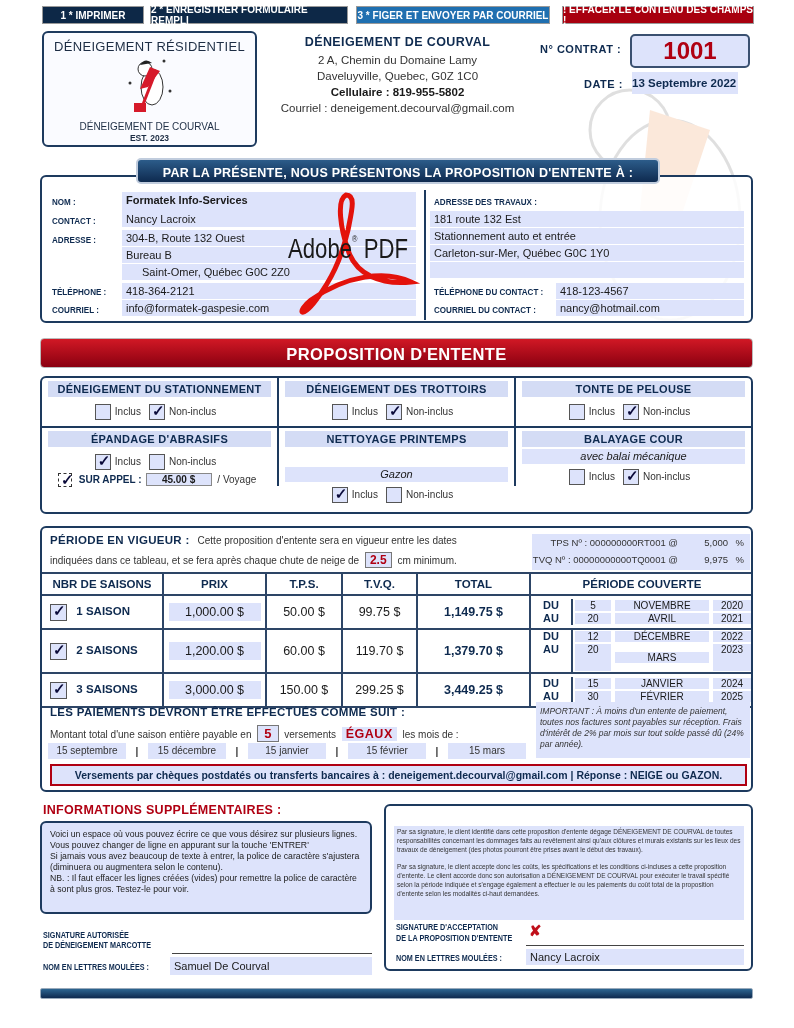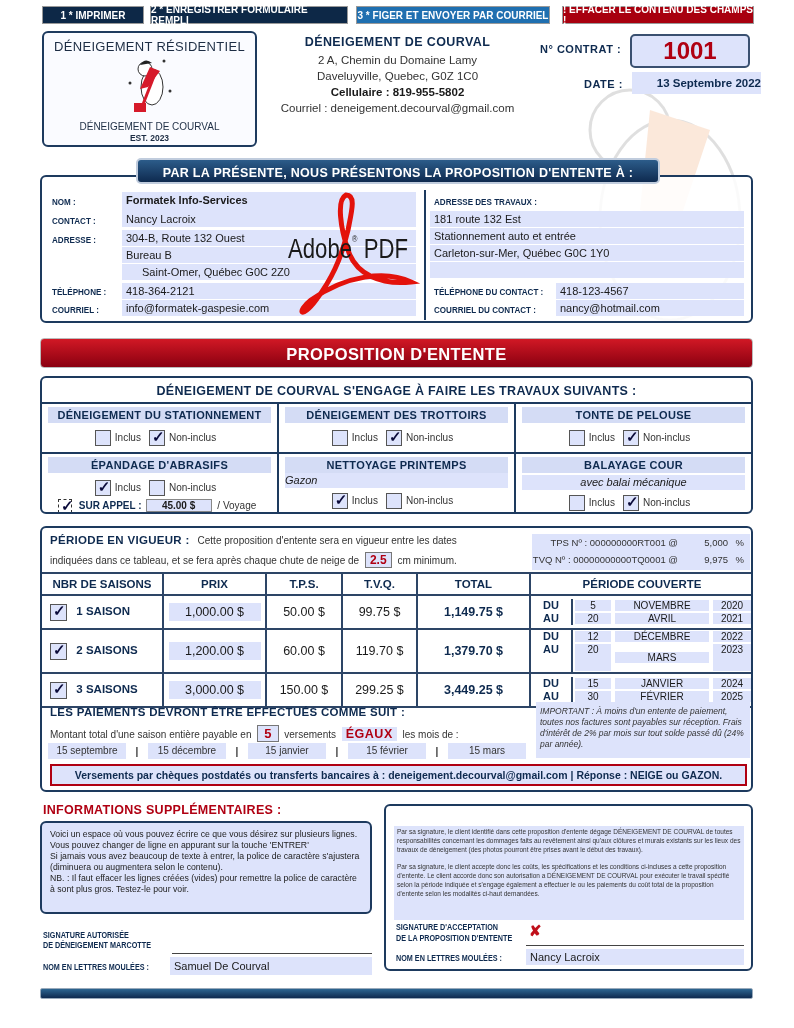--- a/index.html
+++ b/index.html
@@ -54,21 +54,21 @@
 
 <svg class="abs" style="left:560px;top:70px;opacity:.15" width="220" height="260" viewBox="0 0 220 260">
   <ellipse cx="110" cy="150" rx="70" ry="100" fill="none" stroke="#333" stroke-width="3"></ellipse>
   <circle cx="70" cy="60" r="40" fill="none" stroke="#333" stroke-width="3"></circle>
   <path d="M90 40 l60 20 l-30 90 l-40 -10z" fill="#e86a10"></path>
 </svg>
 
 <div class="abs lbl" style="left:540px;top:43px;font-size:11px;transform:none;letter-spacing:.5px">N° CONTRAT :</div>
 <div class="abs" style="left:630px;top:34px;width:120px;height:34px;background:#dde3fb;border:2px solid #3a5070;border-radius:5px;text-align:center;font-size:24px;font-weight:bold;color:#b00012;line-height:30px">1001</div>
 <div class="abs lbl" style="left:584px;top:78px;font-size:11px;transform:none;letter-spacing:.5px">DATE :</div>
-<div class="abs fld" style="left:632px;top:72px;width:129px;height:22px;font-weight:bold;font-size:11.5px;color:#0e2a4f;line-height:22px;text-align:right">13 Septembre 2022</div>
+<div class="abs fld" style="left:632px;top:72px;width:106px;height:22px;font-weight:bold;font-size:11.5px;color:#0e2a4f;line-height:22px;text-align:left">13 Septembre 2022</div>
 
 <div class="box" style="left:40px;top:175px;width:713px;height:148px;background:rgba(255,255,255,.85)"></div>
 <div class="abs" style="left:136px;top:158px;width:524px;height:26px;background:linear-gradient(#2c5c8a,#0e2a4f);color:#fff;font-weight:bold;font-size:12.5px;text-align:center;line-height:26px;border-radius:5px;border:2px solid #c0ccdd;letter-spacing:.3px">PAR LA PRÉSENTE, NOUS PRÉSENTONS LA PROPOSITION D'ENTENTE À :</div>
 <div class="abs" style="left:424px;top:190px;width:2px;height:130px;background:#1d3a5e"></div>
 
 <div class="abs lbl" style="left:52px;top:196px">NOM :</div>
 <div class="abs fld" style="left:122px;top:192px;width:294px;height:19px;font-size:11px;font-weight:bold;padding-left:4px;line-height:16px">Formatek Info-Services</div>
 <div class="abs lbl" style="left:52px;top:215px">CONTACT :</div>
 <div class="abs fld" style="left:122px;top:211px;width:294px;height:16px;font-size:11px;padding-left:4px;line-height:16px">Nancy Lacroix</div>
 <div class="abs lbl" style="left:52px;top:234px">ADRESSE :</div>
@@ -93,42 +93,41 @@
 <div class="abs fld" style="left:430px;top:245px;width:314px;height:16px;font-size:11px;padding-left:4px;line-height:16px">Carleton-sur-Mer, Québec  G0C 1Y0</div>
 <div class="abs fld" style="left:430px;top:262px;width:314px;height:16px;font-size:11px;padding-left:4px;line-height:16px"></div>
 <div class="abs lbl" style="left:434px;top:286px">TÉLÉPHONE DU CONTACT :</div>
 <div class="abs fld" style="left:556px;top:283px;width:188px;height:16px;font-size:11px;padding-left:4px;line-height:16px">418-123-4567</div>
 <div class="abs lbl" style="left:434px;top:304px">COURRIEL DU CONTACT :</div>
 <div class="abs fld" style="left:556px;top:300px;width:188px;height:16px;font-size:11px;padding-left:4px;line-height:16px">nancy@hotmail.com</div>
 
 <div class="abs" style="left:40px;top:338px;width:713px;height:30px;background:linear-gradient(#d11825,#8a0010);color:#fff;font-weight:bold;font-size:16.5px;text-align:center;line-height:30px;border-radius:4px;border:1px solid #bbb;letter-spacing:.4px">PROPOSITION D'ENTENTE</div>
 
 <div class="box" style="left:40px;top:376px;width:713px;height:138px;background:#fff;overflow:hidden">
-  <div style="height:26px;line-height:26px;text-align:center;font-weight:bold;font-size:12.5px;color:#0e2a4f;border-bottom:2px solid #1d3a5e;letter-spacing:.3px">DÉNEIGEMENT DE COURVAL S'ENGAGE À FAIRE LES TRAVAUX SUIVANTS :</div>
   <div id="svc-grid" style="display:grid;grid-template-columns:237px 237px 235px;grid-template-rows:50px 58px">
       <div style="padding: 3px 6px 0px; position: relative; border-right: 2px solid rgb(29, 58, 94); border-bottom: 2px solid rgb(29, 58, 94);">
         <div class="sechead">DÉNEIGEMENT DU STATIONNEMENT</div>
         <div style="text-align:center;margin-top:5px"><span class="cb"></span><span class="opt">Inclus</span><span class="cb on"></span><span class="opt">Non-inclus</span></div>
       </div>
       <div style="padding: 3px 6px 0px; position: relative; border-right: 2px solid rgb(29, 58, 94); border-bottom: 2px solid rgb(29, 58, 94);">
         <div class="sechead">DÉNEIGEMENT DES TROTTOIRS</div>
         <div style="text-align:center;margin-top:5px"><span class="cb"></span><span class="opt">Inclus</span><span class="cb on"></span><span class="opt">Non-inclus</span></div>
       </div>
       <div style="padding: 3px 6px 0px; position: relative; border-bottom: 2px solid rgb(29, 58, 94);">
         <div class="sechead">TONTE DE PELOUSE</div>
         <div style="text-align:center;margin-top:5px"><span class="cb"></span><span class="opt">Inclus</span><span class="cb on"></span><span class="opt">Non-inclus</span></div>
       </div>
       <div style="padding: 3px 6px 0px; position: relative; border-right: 2px solid rgb(29, 58, 94);">
         <div class="sechead">ÉPANDAGE D'ABRASIFS</div>
         <div style="text-align:center;margin-top:5px"><span class="cb on"></span><span class="opt">Inclus</span><span class="cb"></span><span class="opt">Non-inclus</span></div>
         <div style="margin-top:3px;font-size:10px;white-space:nowrap;padding-left:10px"><span class="cb on" style="border:1px dashed #333;background:#fff;width:14px;height:14px"></span> <span style="font-weight:bold;color:#0e2a4f;margin:0 4px">SUR APPEL :</span><span style="display:inline-block;width:66px;background:#dde3fb;border:1px solid #888;text-align:center;font-weight:bold">45.00 $</span> <span style="color:#333;margin-left:3px">/ Voyage</span></div>
       </div>
       <div style="padding: 3px 6px 0px; position: relative; border-right: 2px solid rgb(29, 58, 94);">
         <div class="sechead">NETTOYAGE PRINTEMPS</div>
-        <div style="background:#dde3fb;font-style:italic;font-size:11px;margin-top:0;height:15px;line-height:15px">Gazon</div>
+        <div style="background:#dde3fb;text-align:center;font-style:italic;font-size:11px;margin-top:20px;height:15px;line-height:15px">Gazon</div>
         <div style="text-align:center;margin-top:3px"><span class="cb on"></span><span class="opt">Inclus</span><span class="cb"></span><span class="opt">Non-inclus</span></div>
       </div>
       <div style="padding: 3px 6px 0px; position: relative;">
         <div class="sechead">BALAYAGE COUR</div>
         <div style="background:#dde3fb;text-align:center;font-style:italic;font-size:11px;margin-top:2px;height:15px;line-height:15px">avec balai mécanique</div>
         <div style="text-align:center;margin-top:3px"><span class="cb"></span><span class="opt">Inclus</span><span class="cb on"></span><span class="opt">Non-inclus</span></div>
       </div>
     </div>
 </div>
 

